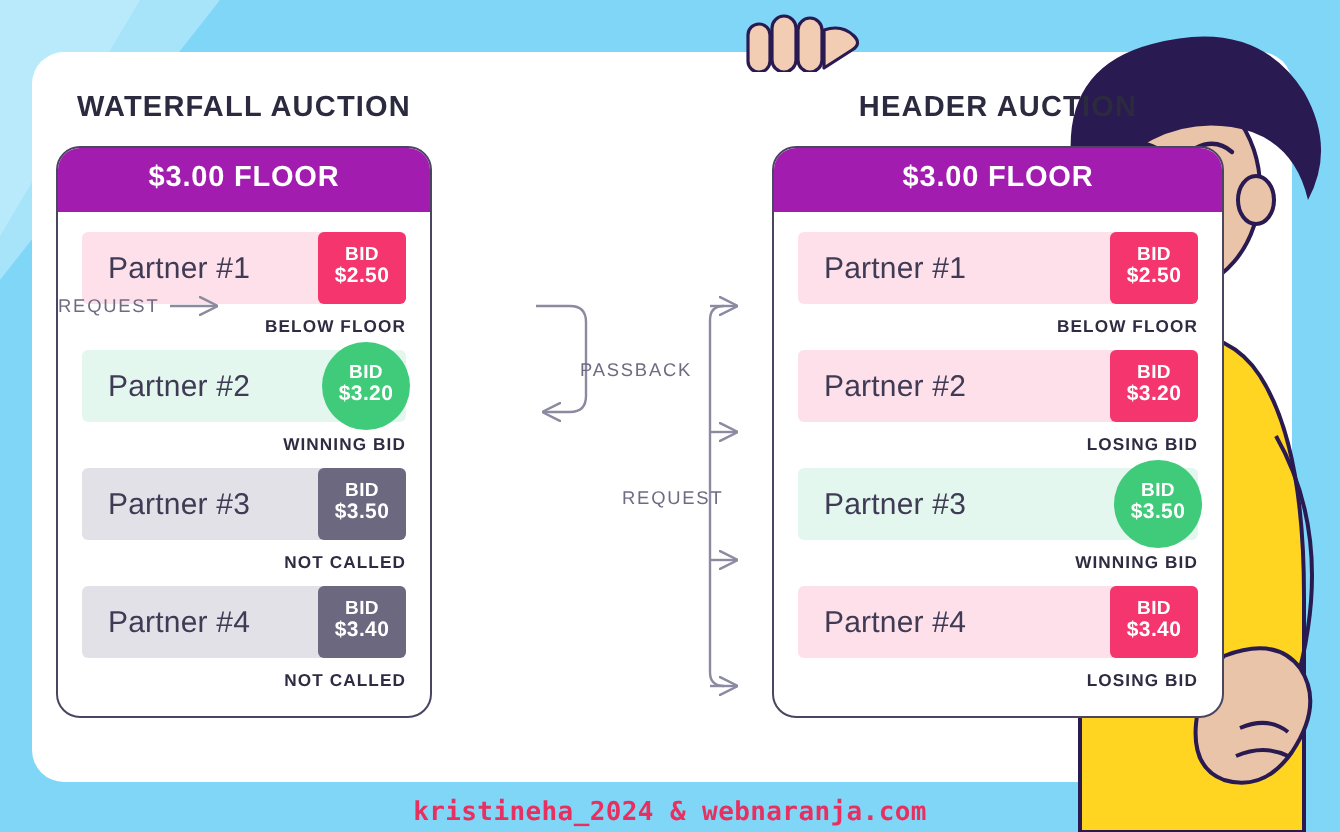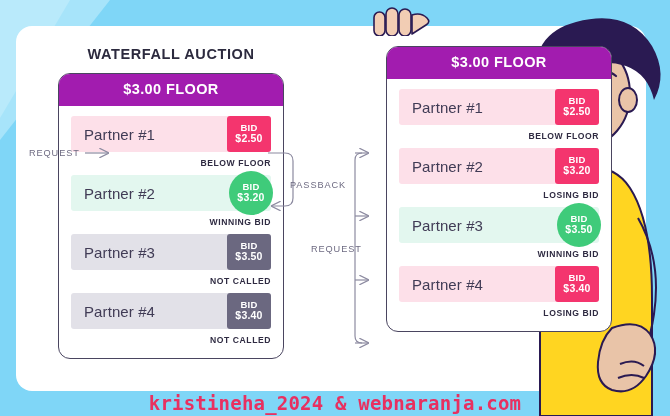--- a/index.html
+++ b/index.html
@@ -66,21 +66,21 @@
     letter-spacing:.55px;padding:6px 0 7px;
   }
 
   
   .conn{position:absolute;left:0;top:0;width:670px;height:416px;
     pointer-events:none;}
 
   .wm{
     position:absolute;left:0;bottom:2px;width:670px;text-align:center;
     font-family:"DejaVu Sans Mono", monospace;
-    font-size:19px;font-weight:bold;color:#E83060;letter-spacing:.2px;
+    font-size:13px;font-weight:bold;color:#E83060;letter-spacing:.2px;
   }
 </style>
 </head>
 <body>
 
 <div id="stage">
 
   <div class="bg-base"></div>
   <div class="bg-tri"></div>
   <div class="bg-tri2"></div>
@@ -120,21 +120,21 @@
     <circle cx="86" cy="82" r="4.5" fill="#2A1A52"></circle>
 
     <path d="M38 68 q10 -7 20 -2" fill="none" stroke="#2A1A52" stroke-width="2.2" stroke-linecap="round"></path>
     <path d="M78 66 q10 -5 18 2" fill="none" stroke="#2A1A52" stroke-width="2.2" stroke-linecap="round"></path>
 
     <path d="M64 84 q8 14 0 20 q-5 3 -9 0" fill="none" stroke="#2A1A52" stroke-width="2" stroke-linecap="round"></path>
 
     <path d="M46 116 q22 20 44 2 q-20 8 -44 -2 z" fill="#FFFFFF" stroke="#2A1A52" stroke-width="2" stroke-linejoin="round"></path>
   </svg>
 
-  <div class="panel" style="left:58px;width:226px;">
+  <div class="panel" style="left:28px;width:188px;">
     <div class="panel-title">WATERFALL AUCTION</div>
     <div class="ladder">
       <div class="floor-bar">$3.00 FLOOR</div>
       <div class="rows" id="left-rows">
           <div>
             <div class="row">
               <div class="row-bg" style="background: rgb(253, 224, 233);"></div>
               <div class="pname">Partner #1</div>
               <div class="pill" style="background: rgb(244, 53, 110);">
                 <div>BID</div>
@@ -174,20 +174,21 @@
                 <div class="amt">$3.40</div>
               </div>
             </div>
             <div class="status">NOT CALLED</div>
           </div>
         </div>
     </div>
   </div>
 
   <div class="panel" style="left:386px;width:226px;">
+    <div class="panel-title">HEADER AUCTION</div>
     <div class="ladder">
       <div class="floor-bar">$3.00 FLOOR</div>
       <div class="rows" id="right-rows">
           <div>
             <div class="row">
               <div class="row-bg" style="background: rgb(253, 224, 233);"></div>
               <div class="pname">Partner #1</div>
               <div class="pill" style="background: rgb(244, 53, 110);">
                 <div>BID</div>
                 <div class="amt">$2.50</div>

